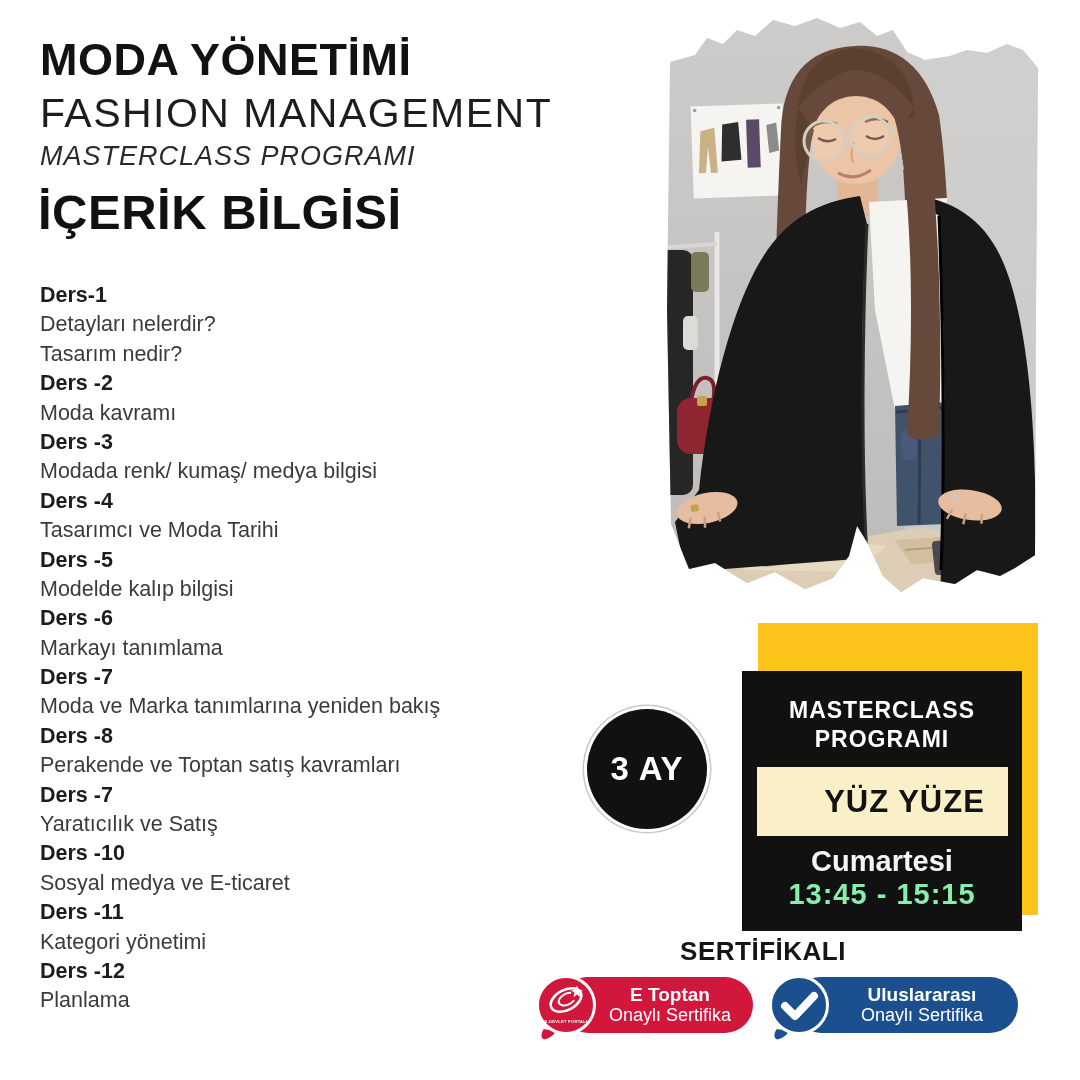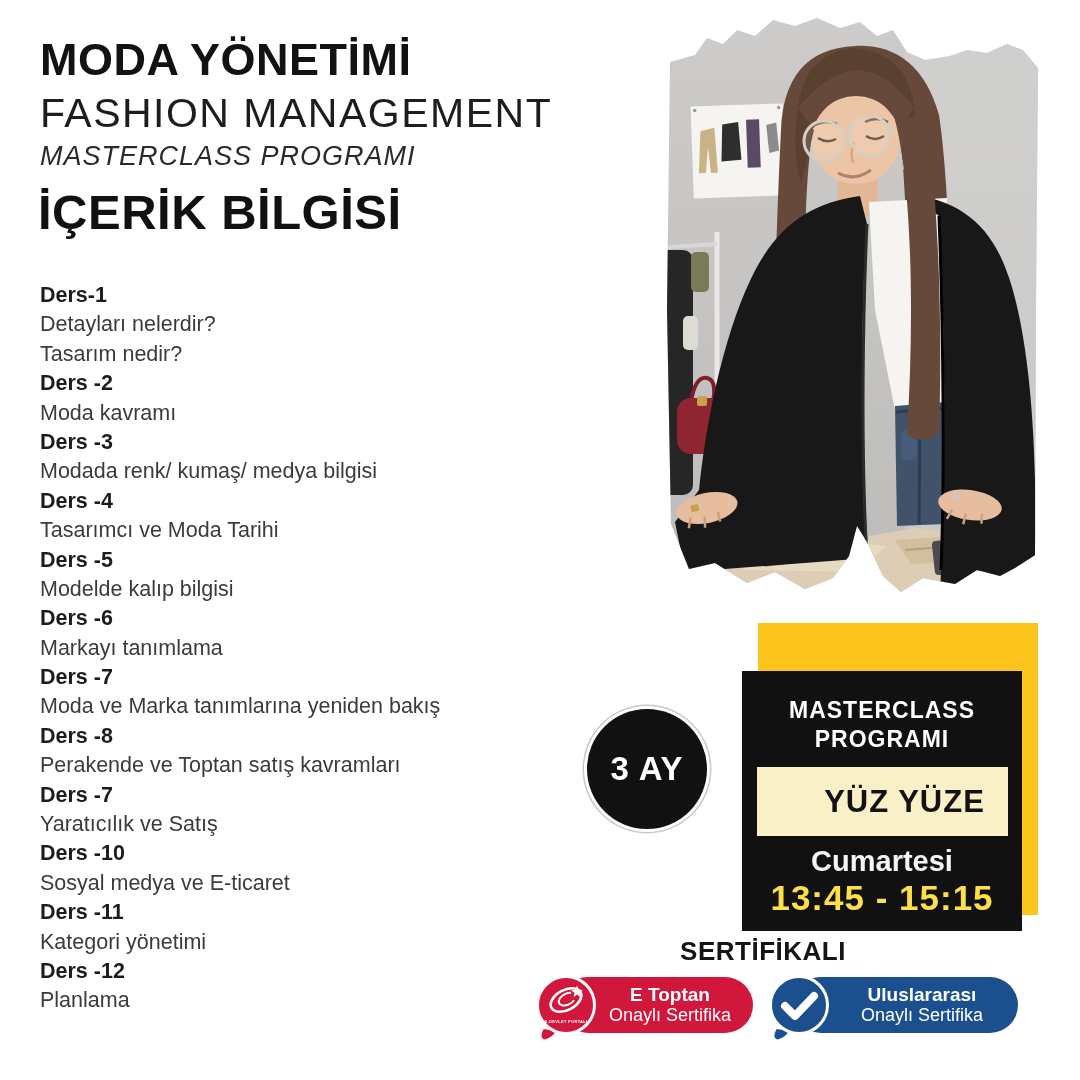--- a/index.html
+++ b/index.html
@@ -27,21 +27,21 @@
     left:742px;top:641px;width:280px;height:260px;background:#111111;
     display:flex;flex-direction:column;align-items:center;box-sizing:border-box;padding-top:25px;margin-top:30px;
   }
   .promo-card .card-title{font-size:23px;font-weight:800;color:#fff;letter-spacing:1px;line-height:29px;text-align:center;}
   .highlight-bar{
     margin-top:13px;width:206px;height:69px;background:var(--cream,#FAF0C8);
     display:flex;align-items:center;justify-content:center;
     font-size:31px;font-weight:800;color:#131313;letter-spacing:1px;padding-left:45px;
   }
   .card-day{margin-top:9px;font-size:29px;font-weight:800;color:#f5f5f3;}
-  .card-time{font-size:35px;font-weight:800;color:#fde047;letter-spacing:1px;}
+  .card-time{font-size:29px;font-weight:800;color:#86efac;letter-spacing:1px;}
   .duration-circle{
     left:587px;top:709px;width:120px;height:120px;border-radius:50%;background:#111;
     display:flex;align-items:center;justify-content:center;
     font-size:33px;font-weight:800;color:#fff;letter-spacing:1px;
     box-shadow:0 0 0 3px #ffffff,0 0 0 4.5px #c9c9c9;
   }
 
   
   .cert-heading{left:613px;top:936px;width:300px;text-align:center;font-size:26px;font-weight:800;color:#151515;letter-spacing:.5px;}
   .badge{height:66px;}

